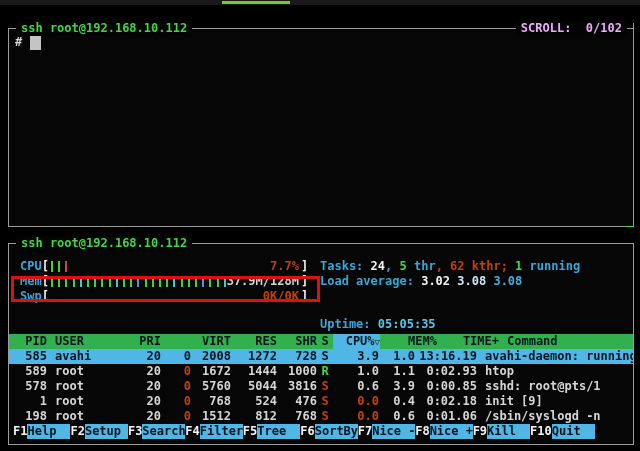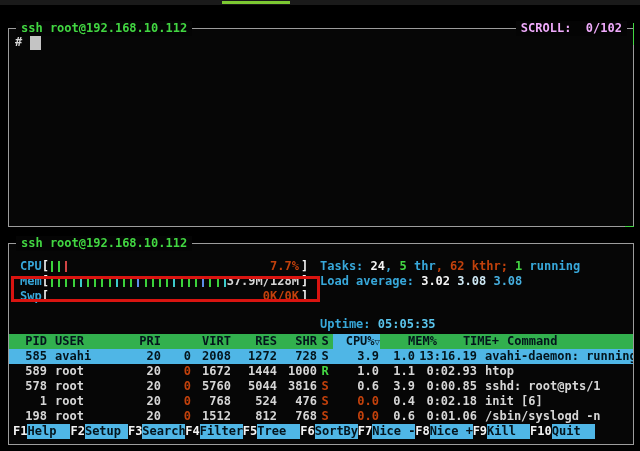--- a/index.html
+++ b/index.html
@@ -157,21 +157,21 @@
           <div class="cell a-l c-white" style="width: 70px;">root</div>
           <div class="cell a-r c-white" style="width: 36px;">20</div>
           <div class="cell a-r c-dim" style="width: 30px;">0</div>
           <div class="cell a-r c-white" style="width: 40px;">768</div>
           <div class="cell a-r c-white" style="width: 46px;">524</div>
           <div class="cell a-r c-white" style="width: 40px;">476</div>
           <div class="cell a-c c-dim" style="width: 16px;">S</div>
           <div class="cell a-r c-dim" style="width: 46px;">0.0</div>
           <div class="cell a-r c-white" style="width: 36px;">0.4</div>
           <div class="cell a-r c-white" style="width: 62px;">0:02.18</div>
-          <div class="cell a-l c-white grow">init [6]</div>
+          <div class="cell a-l c-white grow">init [9]</div>
         </div>
         <div class="prow" style="top: 165px;">
           <div class="cell a-r c-white" style="width: 38px;">198</div>
           <div class="cell a-l c-white" style="width: 70px;">root</div>
           <div class="cell a-r c-white" style="width: 36px;">20</div>
           <div class="cell a-r c-dim" style="width: 30px;">0</div>
           <div class="cell a-r c-white" style="width: 40px;">1512</div>
           <div class="cell a-r c-white" style="width: 46px;">812</div>
           <div class="cell a-r c-white" style="width: 40px;">768</div>
           <div class="cell a-c c-dim" style="width: 16px;">S</div>

